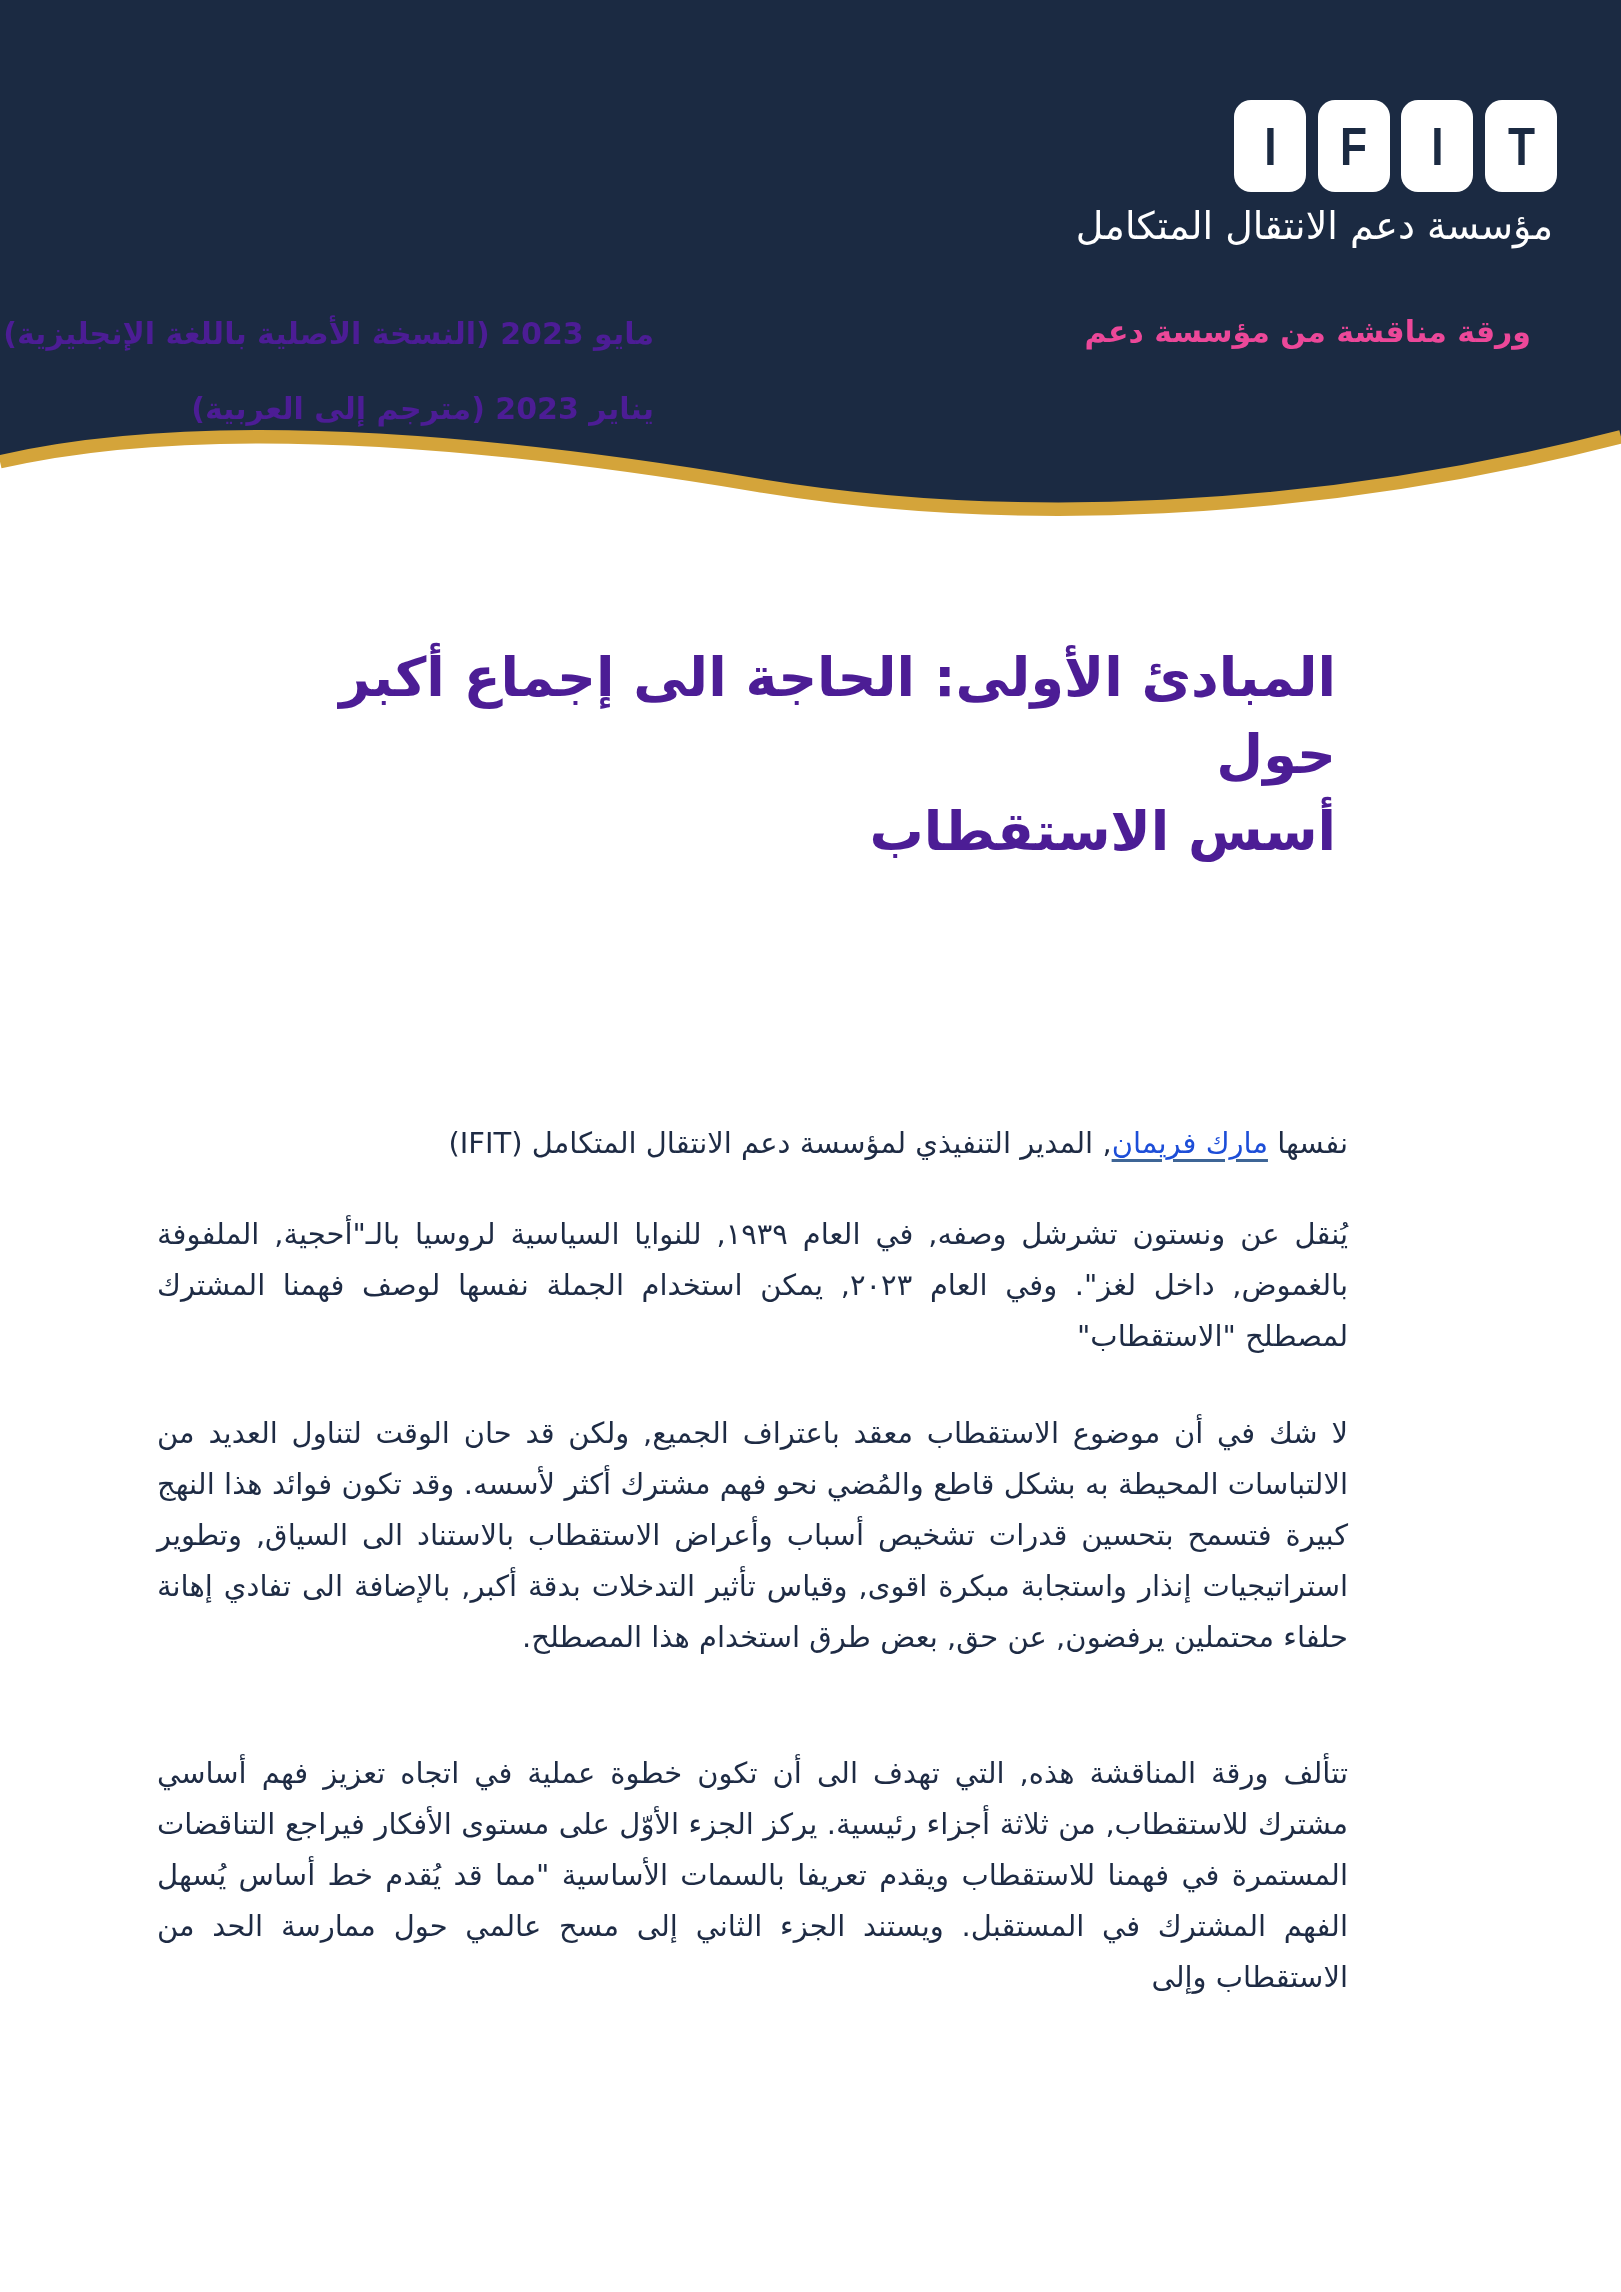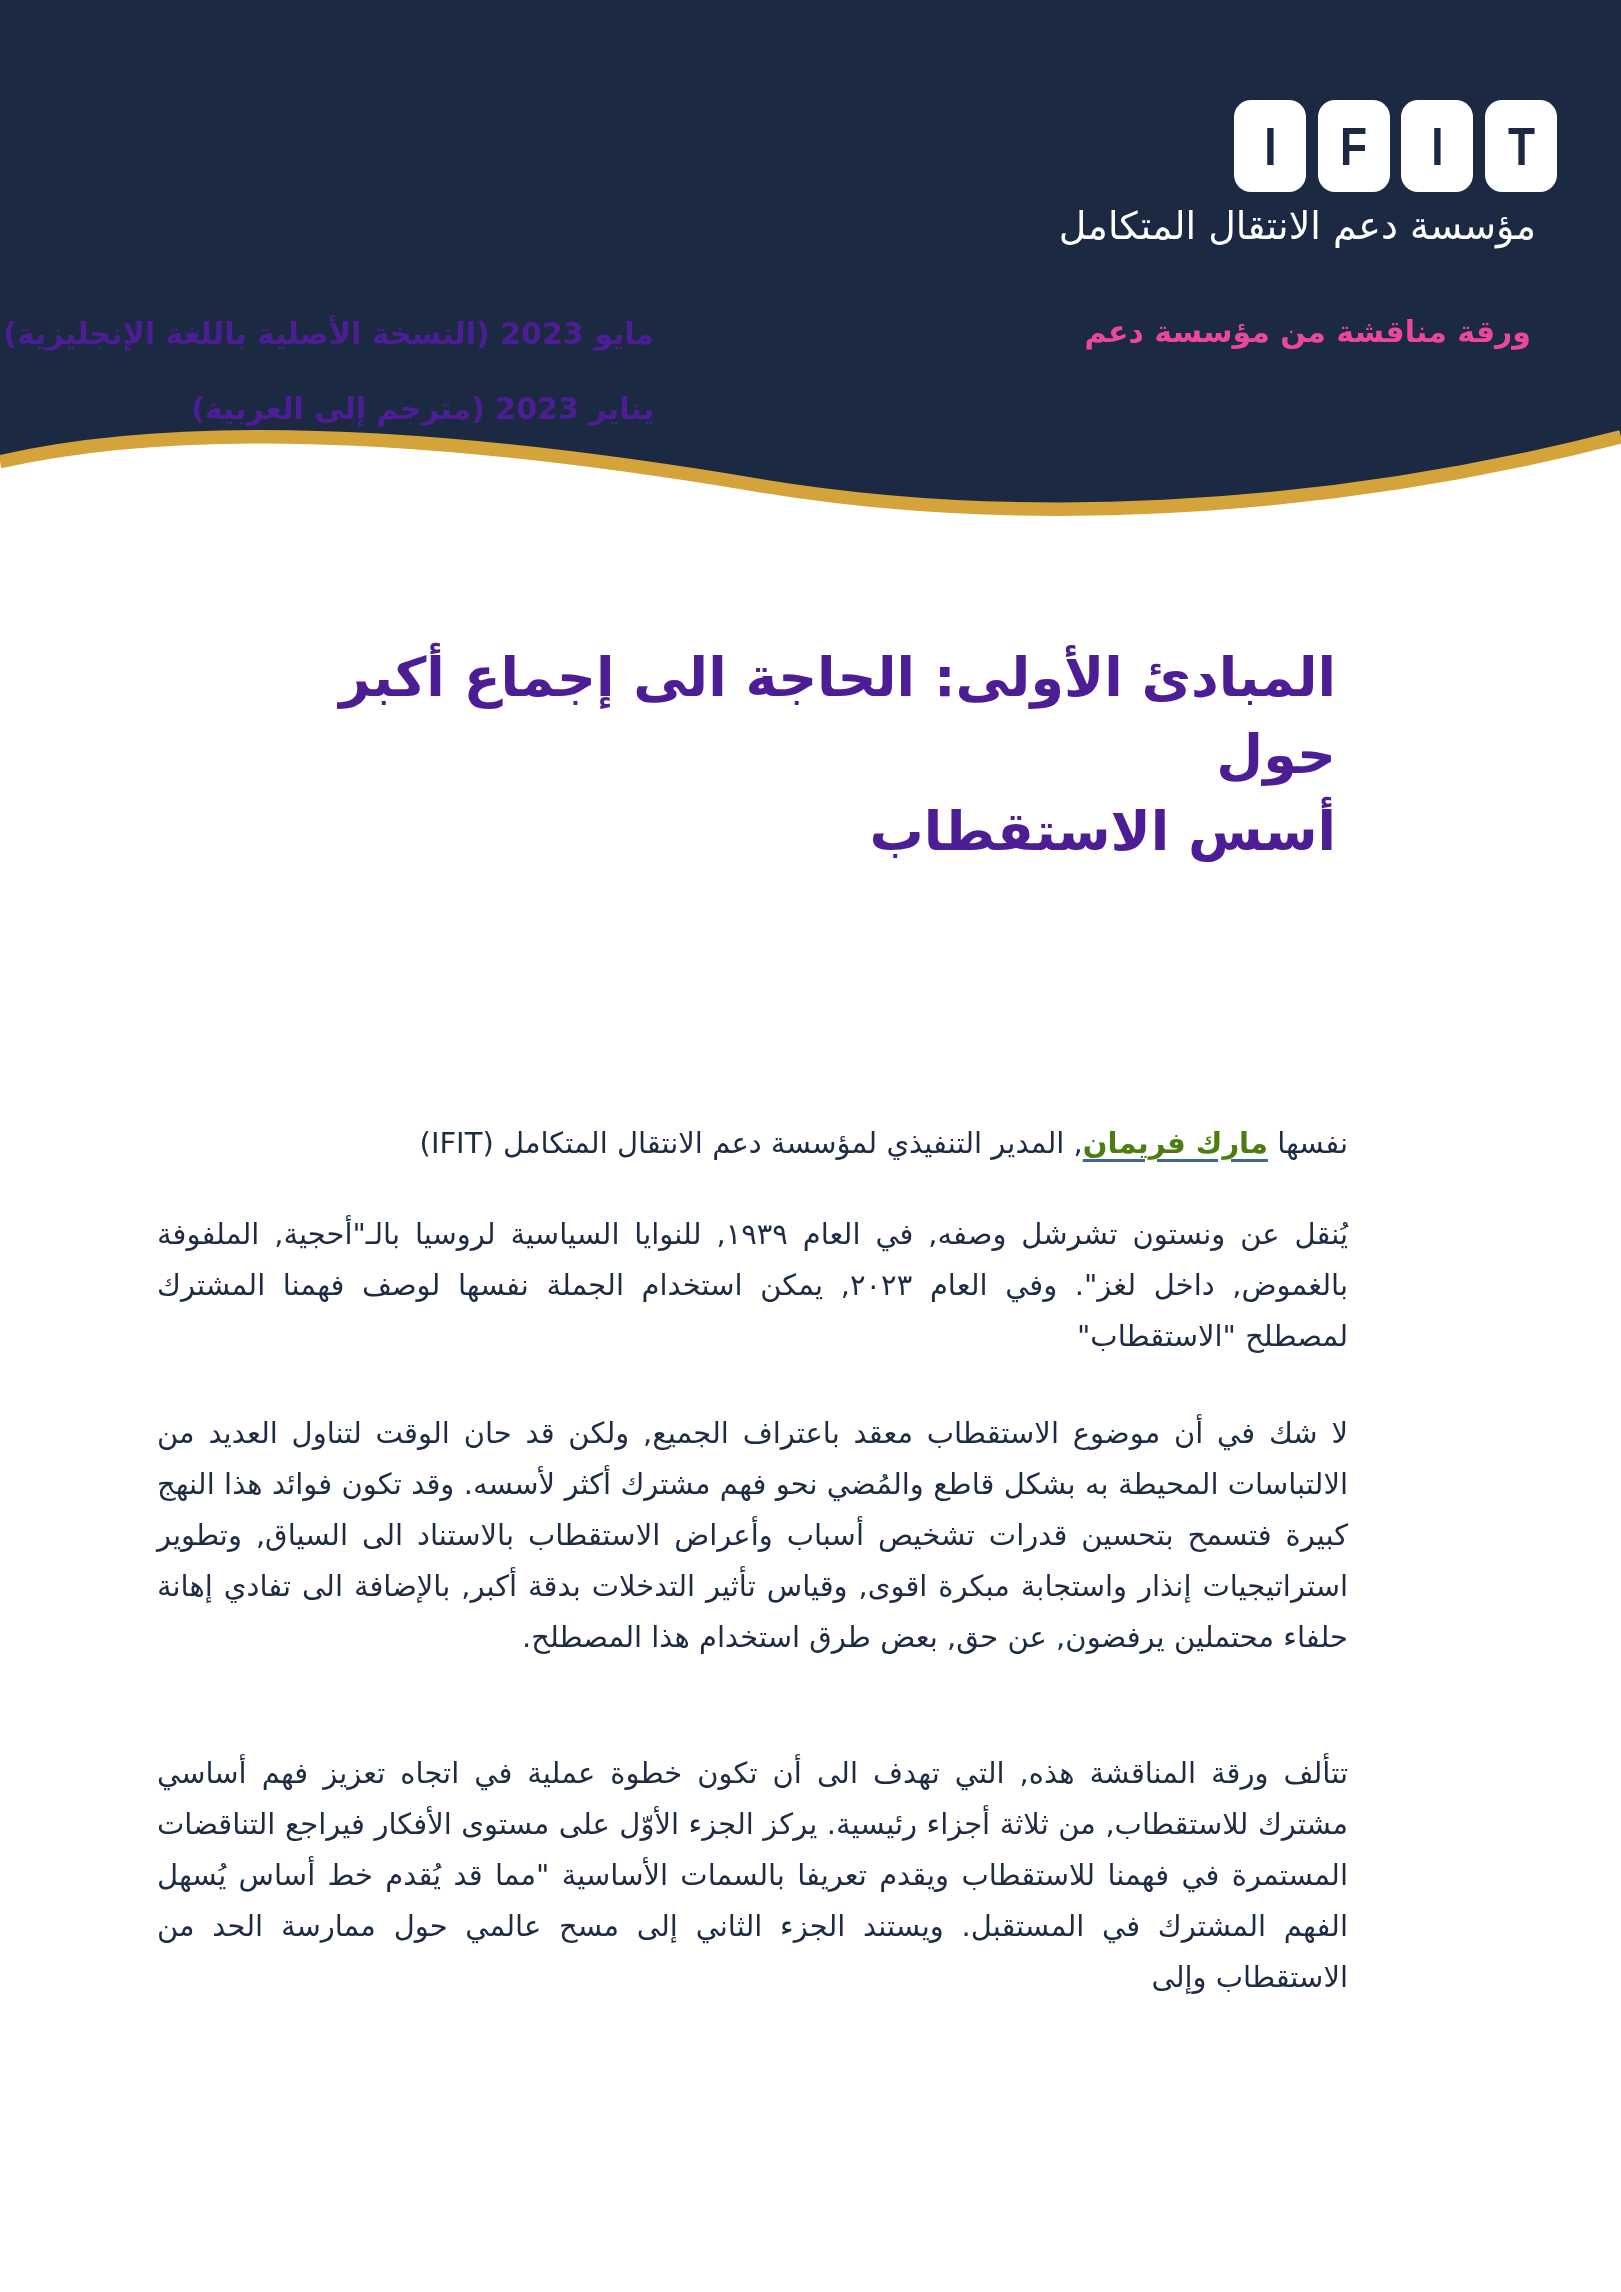--- a/index.html
+++ b/index.html
@@ -19,21 +19,21 @@
   .logo-box{
     width:72px;height:92px;background:#ffffff;border-radius:17px;
     display:flex;align-items:center;justify-content:center;
   }
   .logo-letter{
     font-family:"Liberation Sans","DejaVu Sans",sans-serif;
     font-weight:bold;font-size:54px;color:#1b2a42;
     transform:scaleX(0.82);
   }
   .tagline{
-    position:absolute;top:204px;right:85px;
+    position:absolute;top:204px;right:68px;
     color:#ffffff;font-size:38px;white-space:nowrap;
   }
   .doc-type{
     position:absolute;top:296px;right:90px;
     color:#ec4899;font-weight:bold;font-size:30px;line-height:71px;
     text-align:right;
   }
   .dates{
     position:absolute;top:296px;right:967px;
     color:#4c1d95;font-weight:bold;font-size:30px;line-height:75px;
@@ -51,21 +51,21 @@
   }
   .p1{top:874px;}
   .p2{top:1209px;}
   .p3{top:1408px;}
   .p4{top:1748px;}
   .byline{
     position:absolute;top:1121px;right:273px;left:157px;margin:0;
     color:#1e2b44;font-size:29px;line-height:45px;text-align:right;
   }
   .author-link{
-    color:#4d7c0f;font-weight:bold;text-decoration:underline;
+    color:#1d4ed8;font-weight:normal;text-decoration:underline;
     text-decoration-color:#3e6596;text-underline-offset:6.3px;text-decoration-thickness:2.7px;
     cursor:pointer;
   }
 </style>
 </head>
 <body>
 
 <div class="page">
 
   <svg class="header-bg" viewBox="0 0 1810 600" preserveAspectRatio="none" aria-hidden="true">

